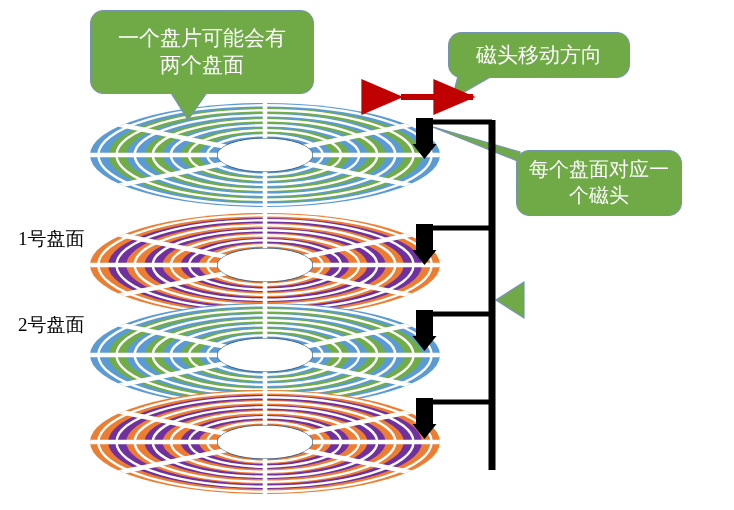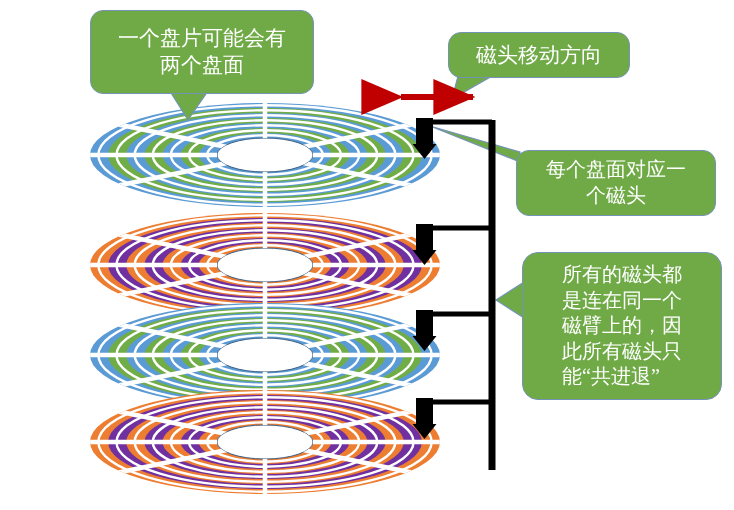--- a/index.html
+++ b/index.html
@@ -62,21 +62,21 @@
   #callout-direction {
     left: 448px;
     top: 32px;
     width: 182px;
     height: 46px;
     font-size: 21px;
   }
   #callout-head-per-surface {
     left: 516px;
     top: 150px;
-    width: 200px;
+    width: 166px;
     height: 66px;
     font-size: 20px;
   }
   #callout-same-arm {
     left: 522px;
     top: 252px;
     width: 200px;
     height: 148px;
     font-size: 20px;
     border-radius: 16px;
@@ -249,36 +249,31 @@
           <rect x="416" y="399.5" width="76" height="5" fill="#000000"></rect>
           <rect x="416" y="398" width="17" height="26" fill="#000000"></rect>
           <polygon points="412.5,424 436.5,424 424.5,439" fill="#000000"></polygon>
         </g>
       </g>
     <g id="arrow-group">
         <line x1="401" y1="97" x2="473" y2="97" stroke="#C00000" stroke-width="6" marker-start="url(#arrowLeft)" marker-end="url(#arrowRight)"></line>
       </g>
   </svg>
 
+  <div class="platter-label" style="left:18px; top:226px;">1号盘面</div>
+  <div class="platter-label" style="left:18px; top:312px;">2号盘面</div>
 
   <div class="callout" id="callout-direction">
     <span class="callout-text">磁头移动方向</span>
   </div>
 
   <div class="callout" id="callout-platter">
     <span class="callout-text">一个盘片可能会有
 两个盘面</span>
   </div>
 
   <div class="callout" id="callout-head-per-surface">
     <span class="callout-text">每个盘面对应一
 个磁头</span>
   </div>
 
-  <div class="callout" id="callout-same-arm">
-    <span class="callout-text left-align">所有的磁头都
-是连在同一个
-磁臂上的，因
-此所有磁头只
-能“共进退”</span>
-  </div>
 
 </div>
 
 </body></html>

